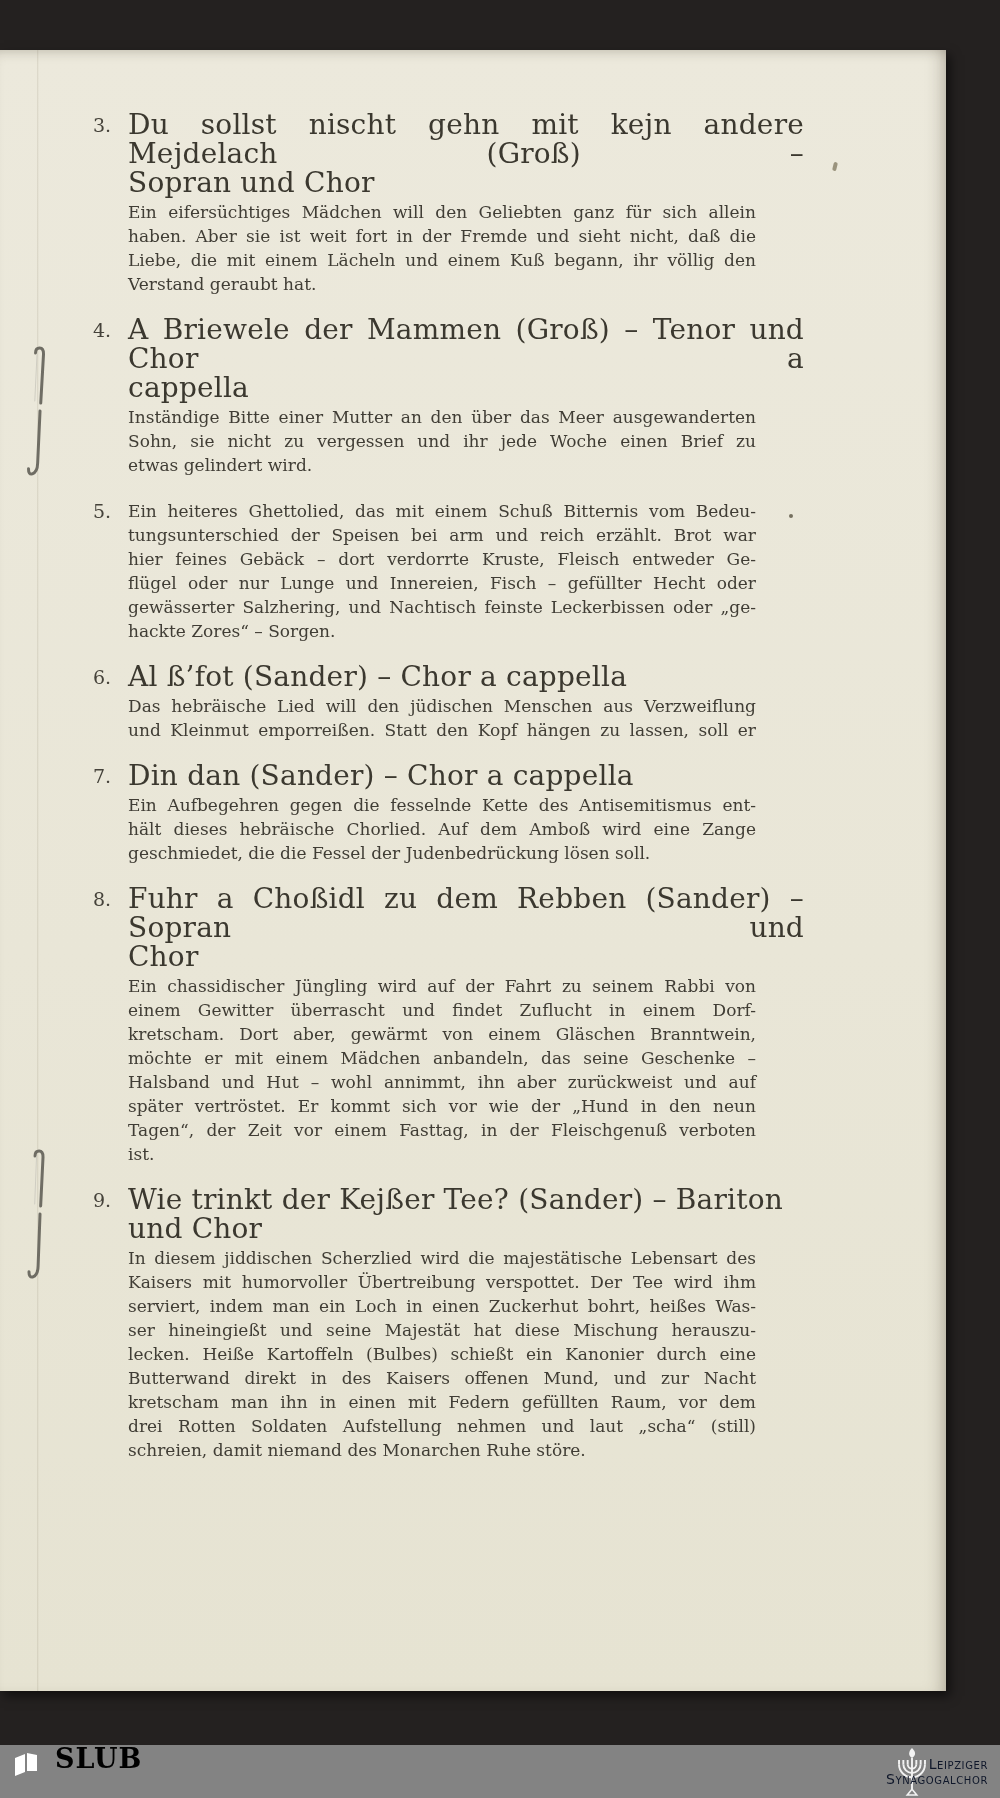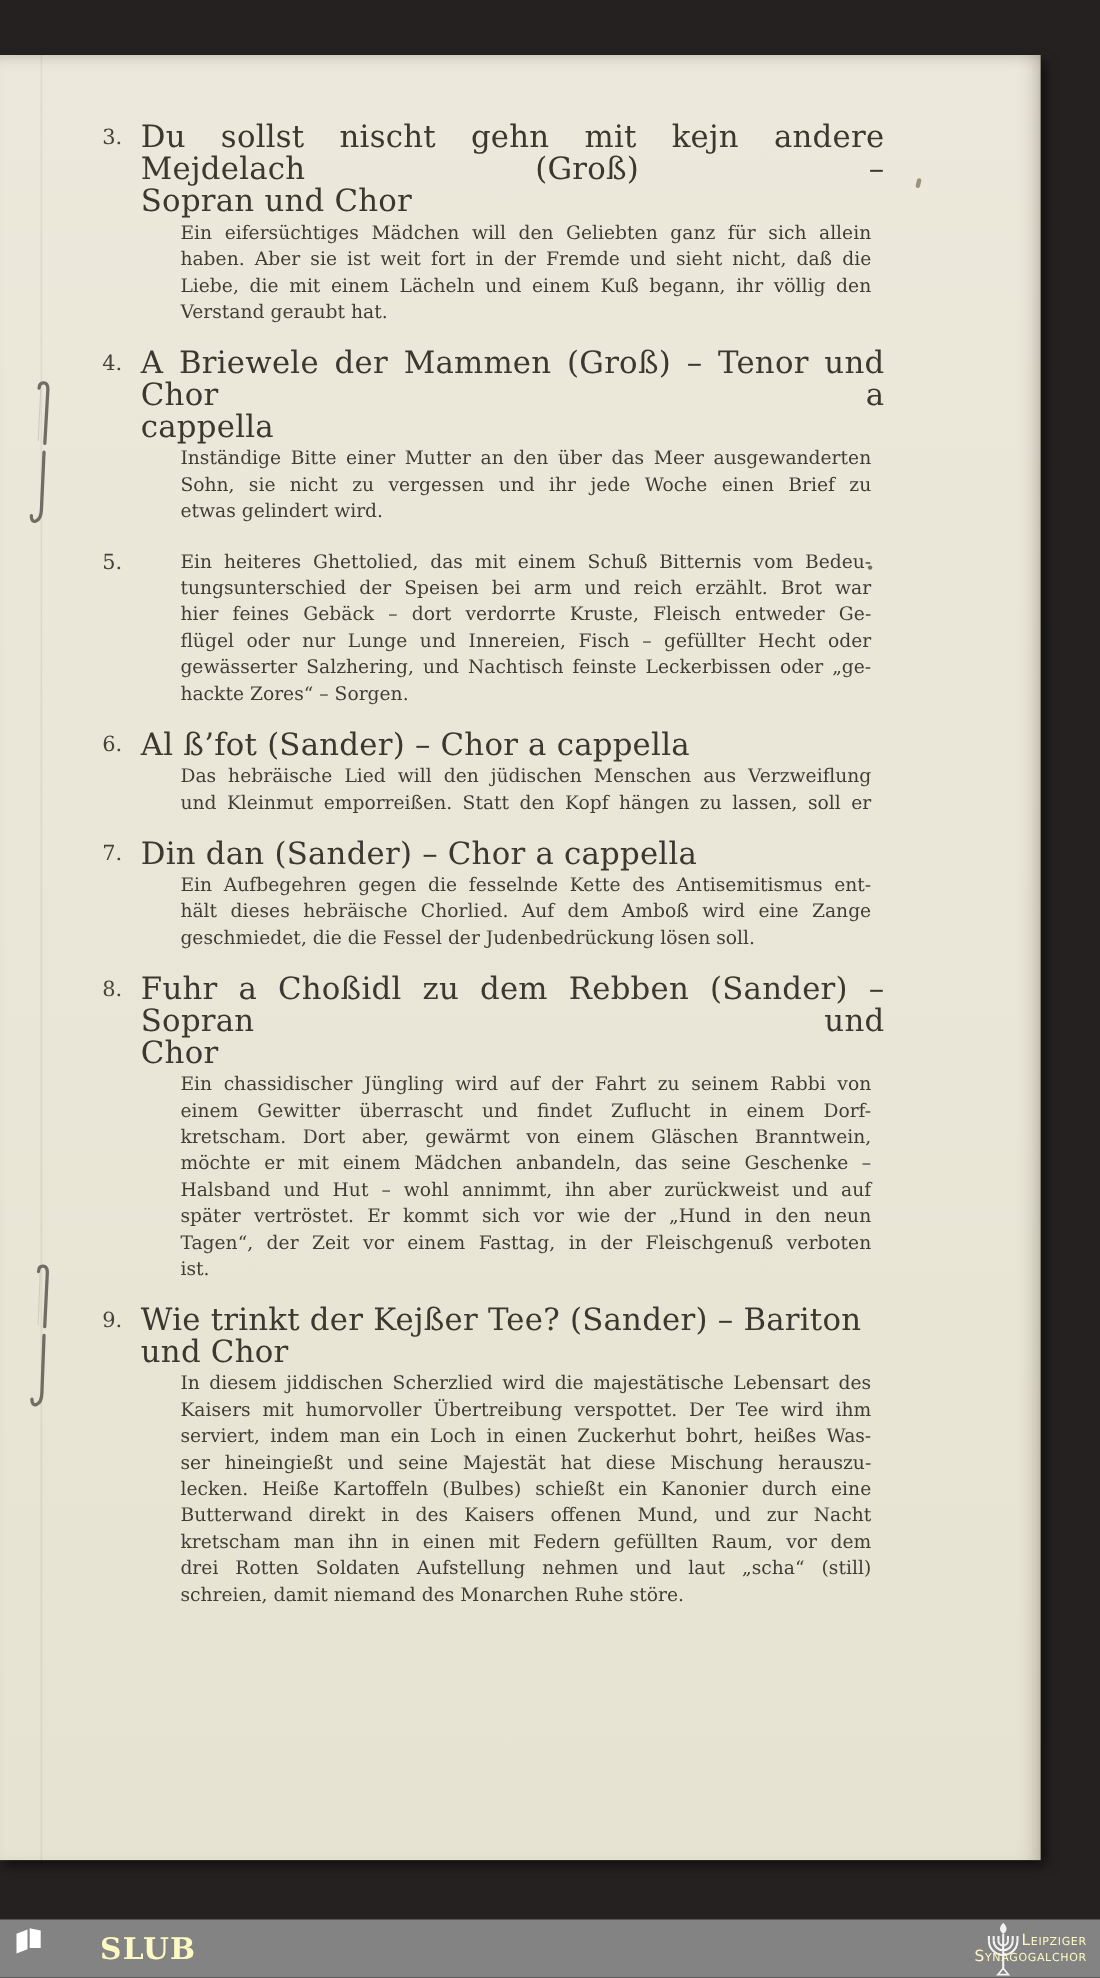--- a/index.html
+++ b/index.html
@@ -27,43 +27,43 @@
   .speck{position:absolute;background:#8d8774;border-radius:50%;}
   .speck.sp1{left:833px;top:112px;width:4px;height:9px;border-radius:2px;transform:rotate(14deg);background:#9a937d;}
   .speck.sp2{left:789px;top:464px;width:4px;height:4px;background:#75705f;}
   
   .content{position:absolute;left:93px;top:60px;width:720px;color:#3e3b33;}
   .item{display:flex;margin-bottom:19px;}
   .num{
     width:35px;flex:0 0 35px;font-size:19px;padding-top:4px;color:#45423a;
   }
   .titleblock{width:676px;font-size:28px;line-height:29px;letter-spacing:.2px;color:#3b382f;}
-  .bodyblock{width:628px;font-size:17px;line-height:24px;margin-top:3px;color:#403d35;margin-left:36px;}
+  .bodyblock{width:628px;font-size:17px;line-height:24px;margin-top:3px;color:#403d35;}
   .just{text-align:justify;text-align-last:justify;}
   
   .footer-bar{
     position:absolute;left:0;top:1745px;width:1000px;height:53px;
     background:#838383;
     font-family:"DejaVu Sans","Liberation Sans",sans-serif;
   }
   .slub{position:absolute;left:13px;top:0;width:280px;height:53px;}
   .slub-book{position:absolute;left:0;top:6px;}
   .slub-word{
-    position:absolute;left:42px;top:14px;color:#fef9c3;
+    position:absolute;left:42px;top:0;color:#000000;
     font-family:"DejaVu Serif","Liberation Serif",serif;
-    font-weight:bold;font-size:27px;line-height:28px;letter-spacing:1px;margin-left:36px;
+    font-weight:bold;font-size:27px;line-height:28px;letter-spacing:1px;
   }
   .slub-tag{
     position:absolute;left:42px;top:32px;color:#ffffff;
     font-weight:bold;font-size:13px;letter-spacing:.2px;margin-top:38px;
   }
   .choir{position:absolute;right:12px;top:0;width:130px;height:53px;}
   .menorah{position:absolute;right:58px;top:2px;}
   .choir-text{
-    position:absolute;right:0;top:12px;text-align:right;color:#fef9c3;
+    position:absolute;right:0;top:12px;text-align:right;color:#0f172a;
     font-variant:small-caps;font-size:14px;line-height:15px;letter-spacing:.6px;
     font-family:"DejaVu Sans","Liberation Sans",sans-serif;
   }
 </style>
 </head>
 <body>
 
 <div class="stage">
 
   <div class="paper">

